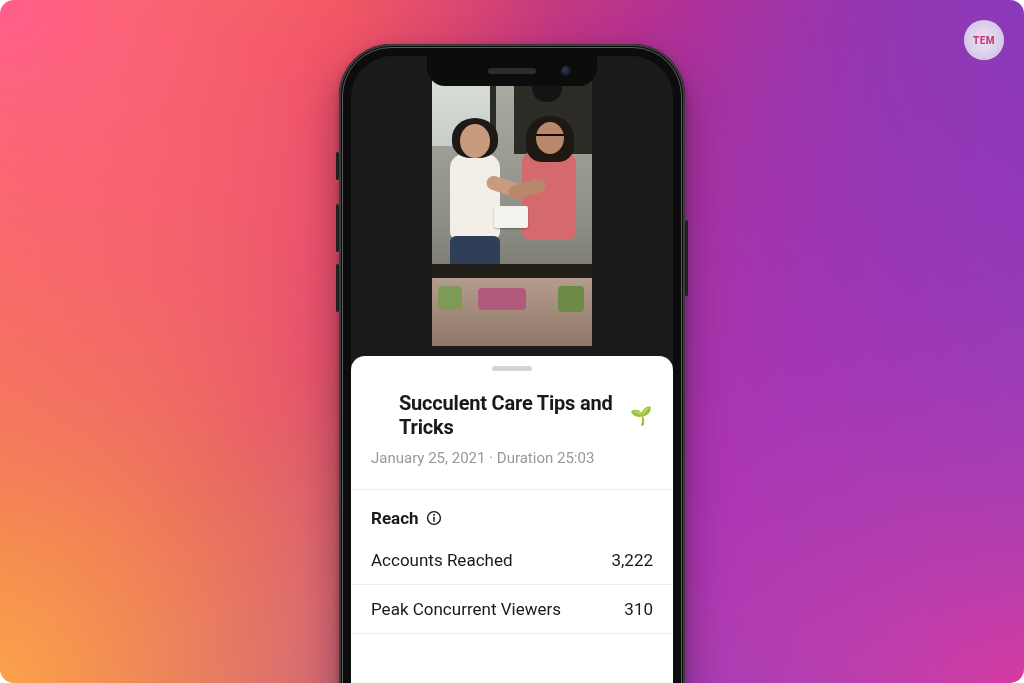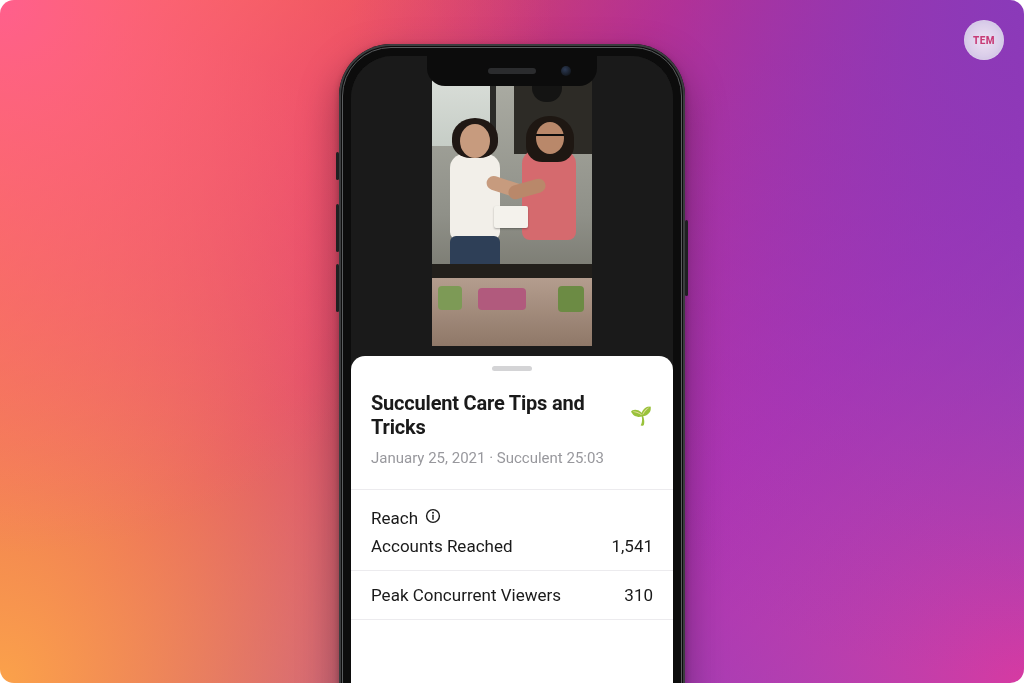--- a/index.html
+++ b/index.html
@@ -190,55 +190,57 @@
     margin: 0 auto 20px auto;
   }
   .title {
     font-size: 20px;
     font-weight: 700;
     color: #1a1a1a;
     letter-spacing: -0.2px;
     display: flex;
     align-items: center;
     gap: 6px;
+    margin-left: 28px;
   }
   .title .emoji { font-size: 18px; }
   .meta {
     margin-top: 10px;
     font-size: 15px;
     color: #98989d;
   }
 
   .divider {
     height: 1px;
     background: #ecebee;
     margin: 22px -20px 18px -20px;
   }
   .divider.thin { margin: 14px -20px 14px -20px; }
 
   .section-head {
     display: flex;
+    align-items: center;
     gap: 7px;
     font-size: 17px;
-    font-weight: 400;
+    font-weight: 700;
     color: #1a1a1a;
   }
   .info-icon {
     width: 16px; height: 16px;
     display:inline-flex;align-items:center;justify-content:center;
   }
   .info-icon svg { display:block; }
 
   .stat-row {
     display: flex;
     justify-content: space-between;
     align-items: baseline;
     font-size: 17px;
     color: #1a1a1a;
-    margin-top: 8px;
+    margin-top: 22px;
   }
   .stat-row .value { font-variant-numeric: tabular-nums; }
 
 </style>
 </head>
 <body>
 
 <div class="stage">
 
   <div class="watermark">
@@ -289,39 +291,39 @@
 
       <div class="sheet">
         <div class="grabber"></div>
 
         <div class="title">
           <span>Succulent Care Tips and Tricks</span>
           <span class="emoji">🌱</span>
         </div>
 
         <div class="meta">
-          <span>January 25, 2021</span><span> · </span><span>Succulent 25:03</span>
+          <span>January 25, 2021</span><span> · </span><span>Duration 25:03</span>
         </div>
 
         <div class="divider"></div>
 
         <div class="section-head">
           <span>Reach</span>
           <span class="info-icon">
             <svg viewBox="0 0 16 16" width="16" height="16" fill="none" stroke="#1a1a1a" stroke-width="1.4">
               <circle cx="8" cy="8" r="6.4"></circle>
               <line x1="8" y1="7.2" x2="8" y2="11.2" stroke-linecap="round"></line>
               <circle cx="8" cy="4.8" r="0.95" fill="#1a1a1a" stroke="none"></circle>
             </svg>
           </span>
         </div>
 
         <div class="stat-row">
           <span>Accounts Reached</span>
-          <span class="value">1,541</span>
+          <span class="value">3,222</span>
         </div>
 
         <div class="divider thin"></div>
 
         <div class="stat-row" style="margin-top:9px">
           <span>Peak Concurrent Viewers</span>
           <span class="value">310</span>
         </div>
 
         <div class="divider thin"></div>

